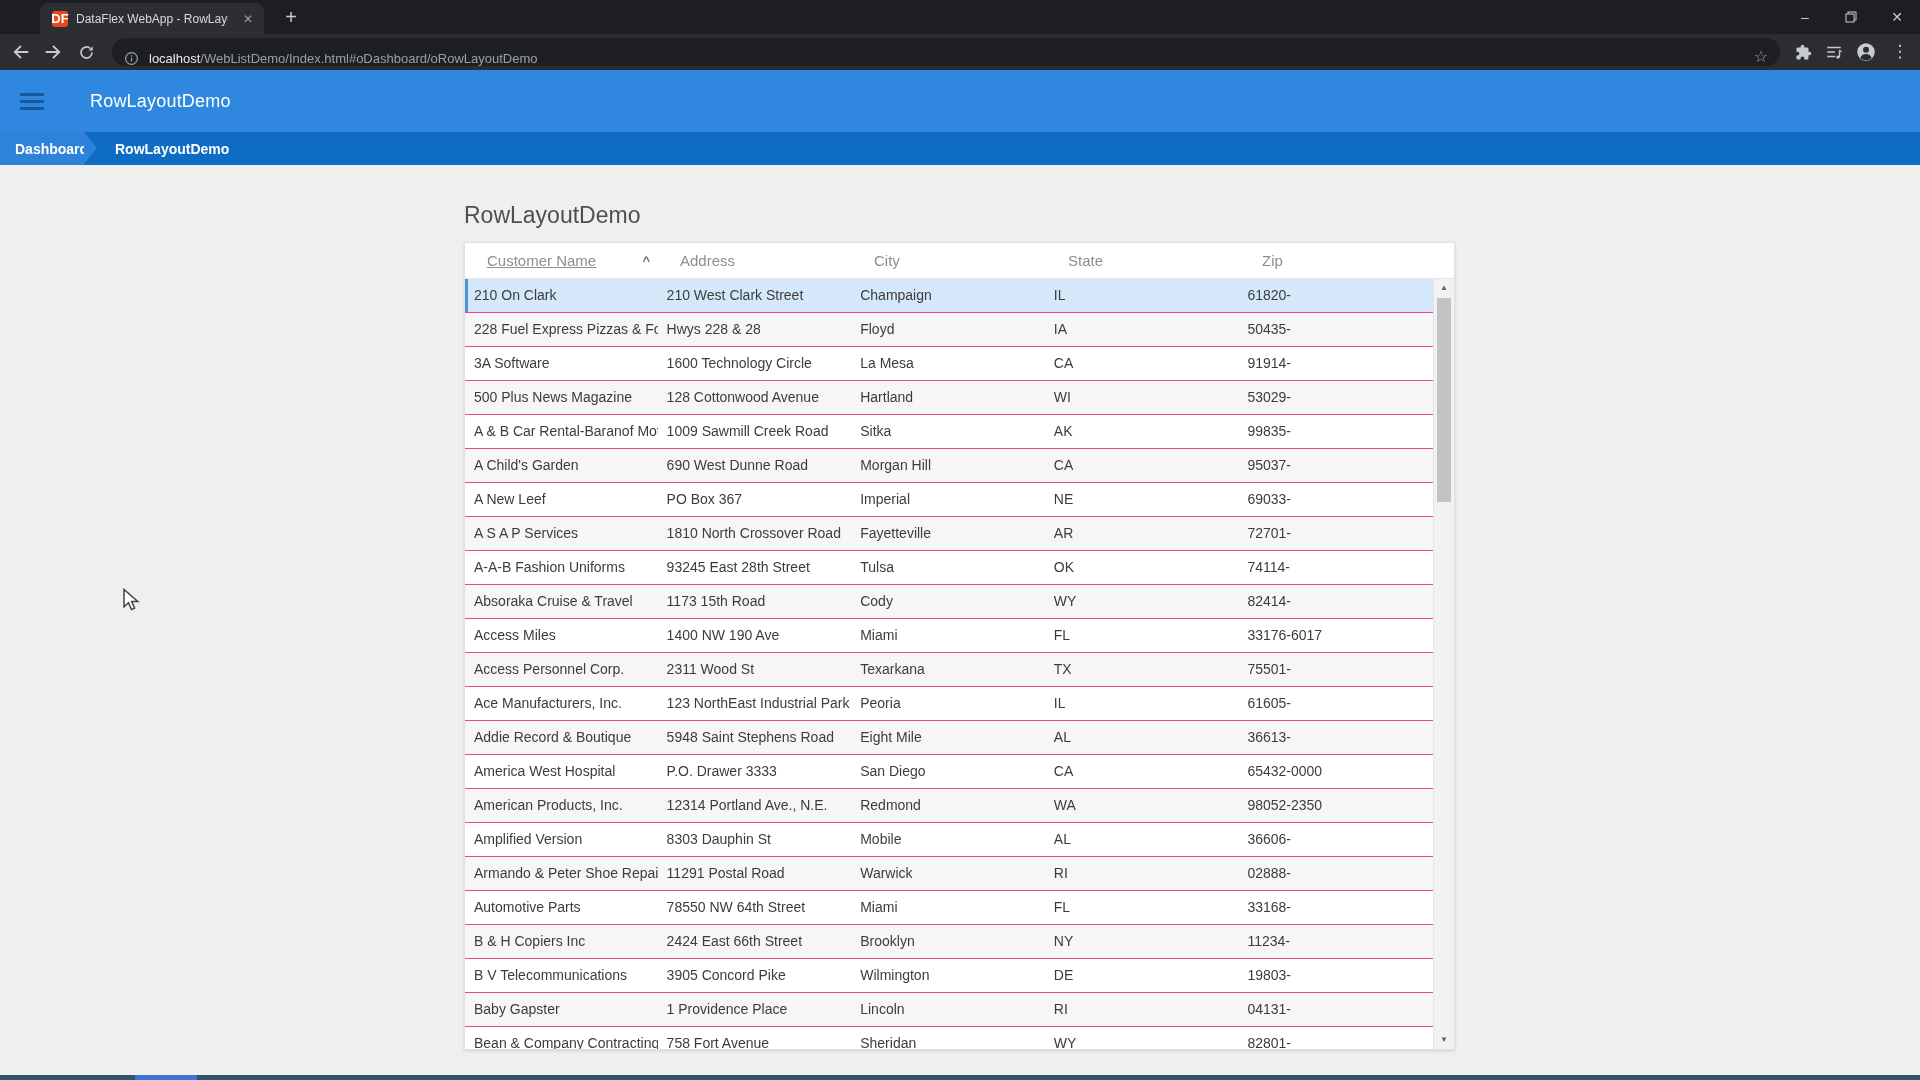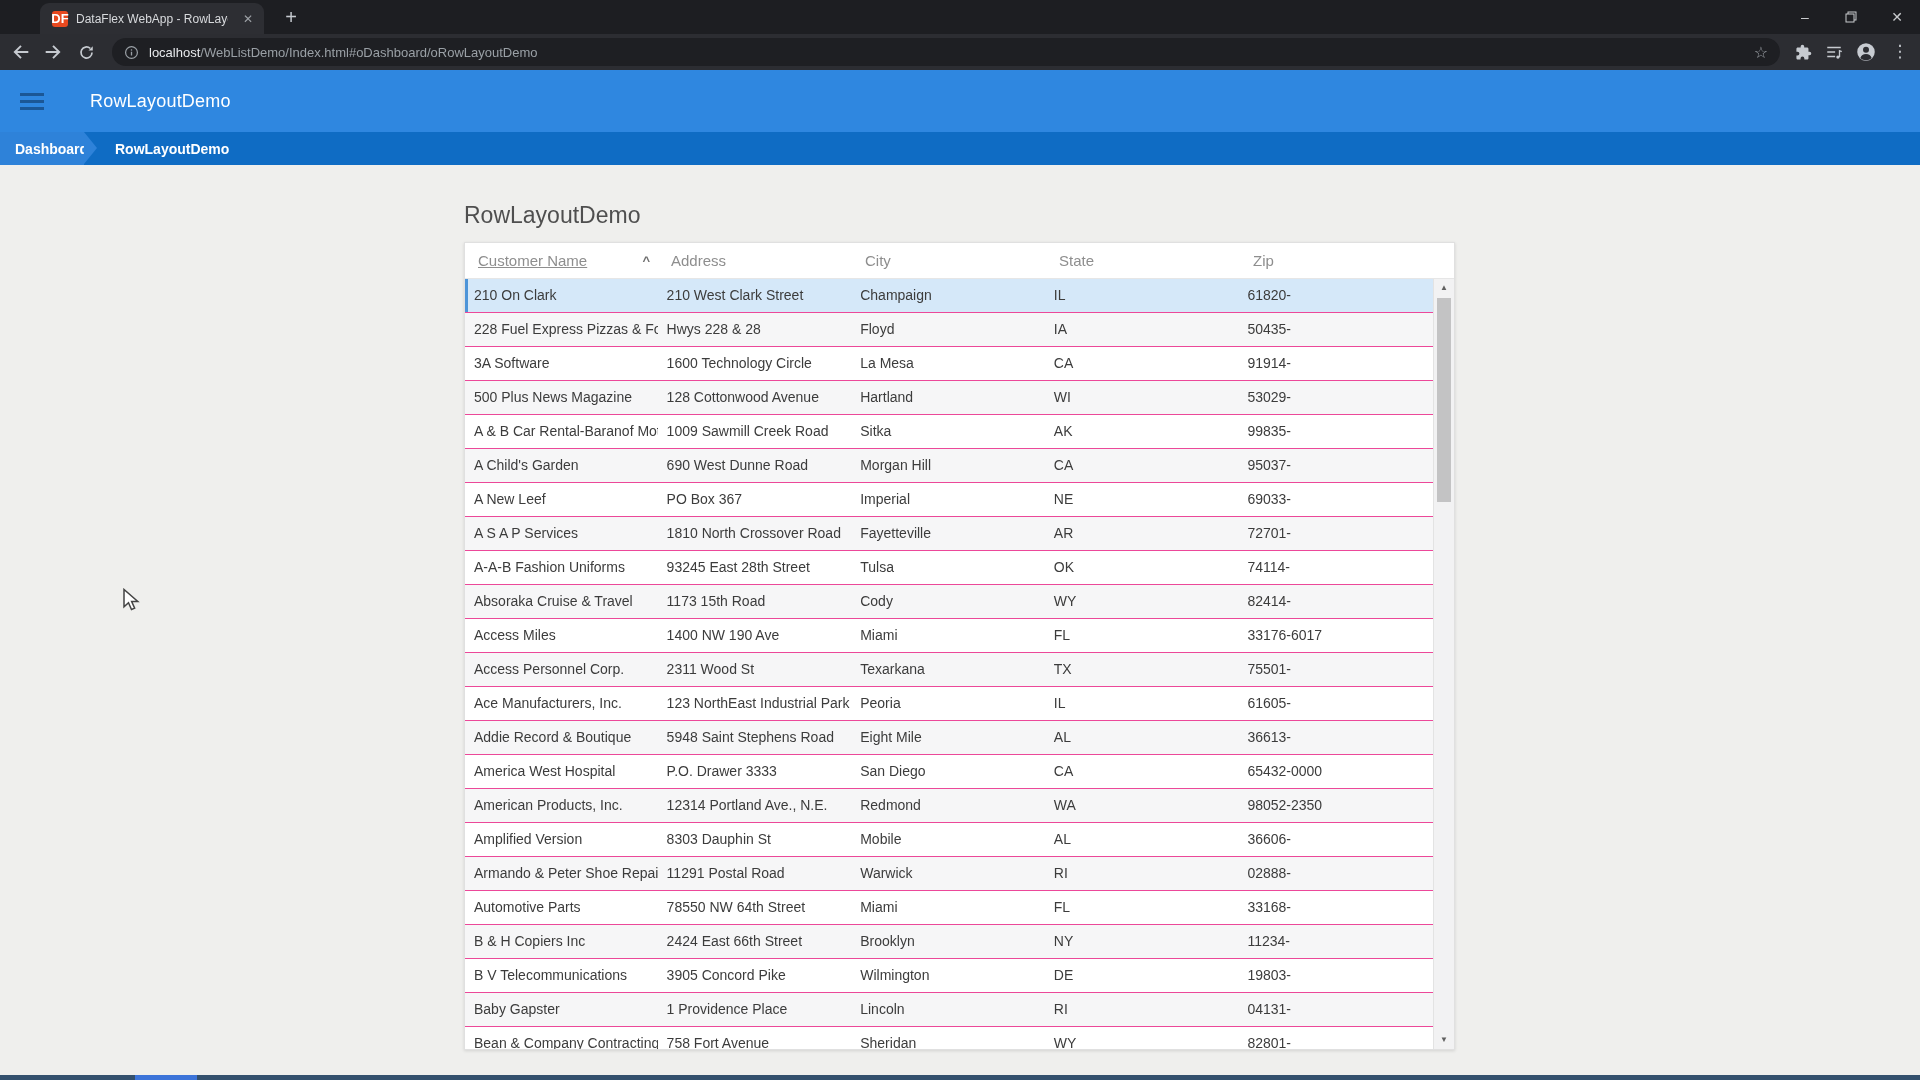--- a/index.html
+++ b/index.html
@@ -21,21 +21,21 @@
   .wincontrols { position:absolute; right:0; top:0; height:34px; display:flex; }
   .winbtn { width:46px; height:100%; display:flex; align-items:center; justify-content:center;
             color:#C9CBCE; font-size:14px; }
 
   
   .toolbar { position:absolute; left:0; top:34px; width:100%; height:36px; background:#2C2D32; }
   .navbtn { position:absolute; top:3px; width:30px; height:30px; display:flex;
             align-items:center; justify-content:center; border-radius:50%; }
   .nav-back { left:6px; } .nav-fwd { left:38px; } .nav-reload { left:71px; }
   .omnibox { position:absolute; left:112px; top:4px; width:1668px; height:28px; background:#1E1F23;
-             border-radius:14px; display:flex; align-items:center; padding:0 12px; }
+             border-radius:14px; display:flex; align-items:flex-end; padding:0 12px; }
   .url { font-size:13px; margin-left:10px; white-space:nowrap; overflow:hidden; }
   .url-host { color:#E8EAED; } .url-path { color:#9AA0A6; }
   .star { margin-left:auto; color:#9DA2A8; font-size:16px; }
   .extbtn { position:absolute; top:6px; width:24px; height:24px; display:flex;
             align-items:center; justify-content:center; }
   .ext-puzzle { left:1791px; } .ext-media { left:1822px; } .ext-avatar { left:1854px; }
   .menu-dots { position:absolute; left:1888px; top:6px; width:24px; height:24px; color:#C6CAD0;
                font-size:17px; text-align:center; line-height:24px; }
 
   
@@ -56,21 +56,21 @@
   .crumb-second { position:absolute; left:115px; top:50%; transform:translateY(-50%);
                   color:#fff; font-size:14px; font-weight:600; }
 
   
   .content { position:absolute; left:0; top:165px; right:0; bottom:5px; background:#EFEFED; }
   .page-title { position:absolute; left:464px; top:37px; font-size:23px; color:#4F4F4F; }
 
   .card { position:absolute; left:464px; top:77px; width:991px; height:808px; background:#FFFFFF;
           border:1px solid #E0E0E0; box-shadow:0 1px 3px rgba(0,0,0,.12); overflow:hidden; }
   .thead { height:36px; display:flex; align-items:center; border-bottom:1px solid #E6E6E6; background:#FFFFFF; }
-  .hcell { font-size:15px; color:#8E8E8E; padding-left:13px; white-space:nowrap; overflow:hidden; }
+  .hcell { font-size:15px; color:#8E8E8E; padding-left:22px; white-space:nowrap; overflow:hidden; }
   .c0 { width:193px; } .c1 { width:194px; } .c2 { width:194px; } .c3 { width:194px; } .c4 { width:195px; }
   .hcell.c0 { display:flex; align-items:center; }
   .hcell.c0 .hlabel { text-decoration:underline; }
   .sort-caret { margin-left:auto; padding-right:8px; color:#6F6F6F; font-size:13px; font-weight:bold; }
 
   .tbody { position:absolute; left:0; top:36px; right:21px; bottom:0; overflow:hidden; }
   .trow { height:34px; display:flex; position:relative; background:#FFFFFF; border-bottom:1px solid #ec4899; }
   .trow.alt { background:#F6F6F7; }
   .trow.selected { background:#D5E8F9; }
   .trow.selected::before { content:""; position:absolute; left:0; top:0; bottom:0; width:3px; background:#4D94D8; }

